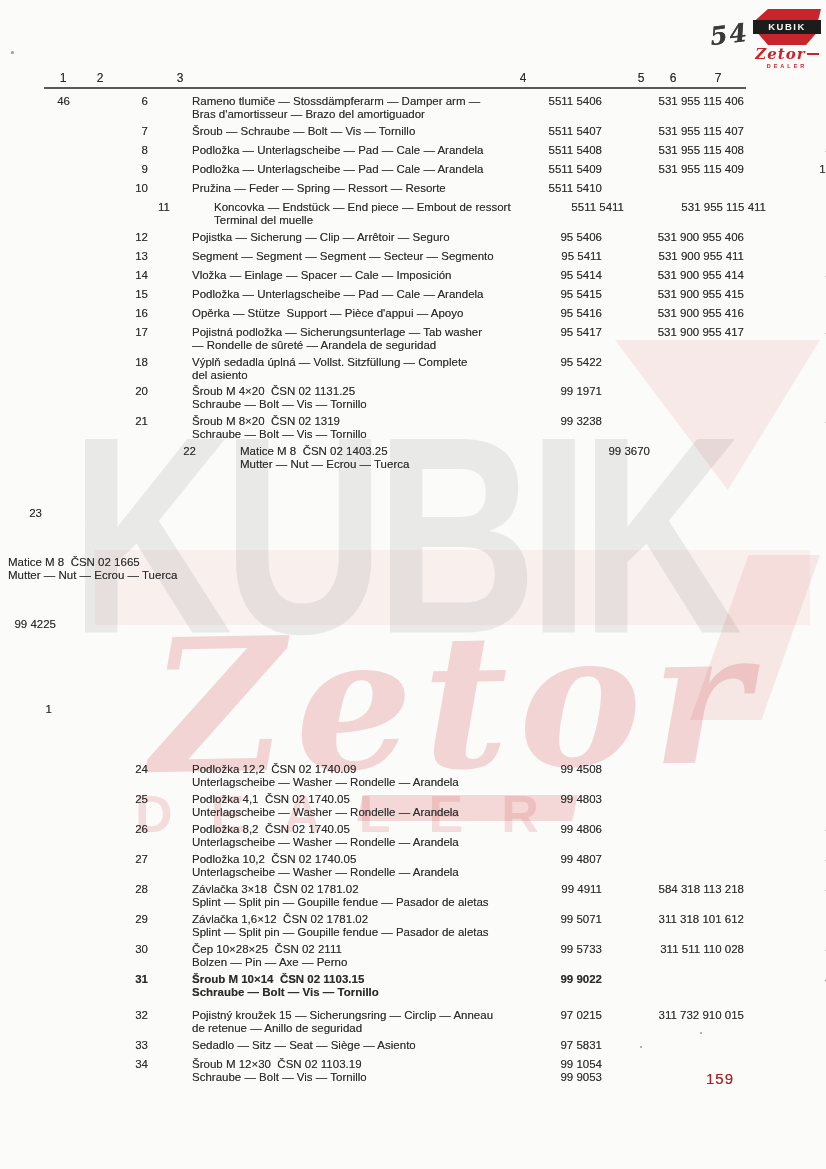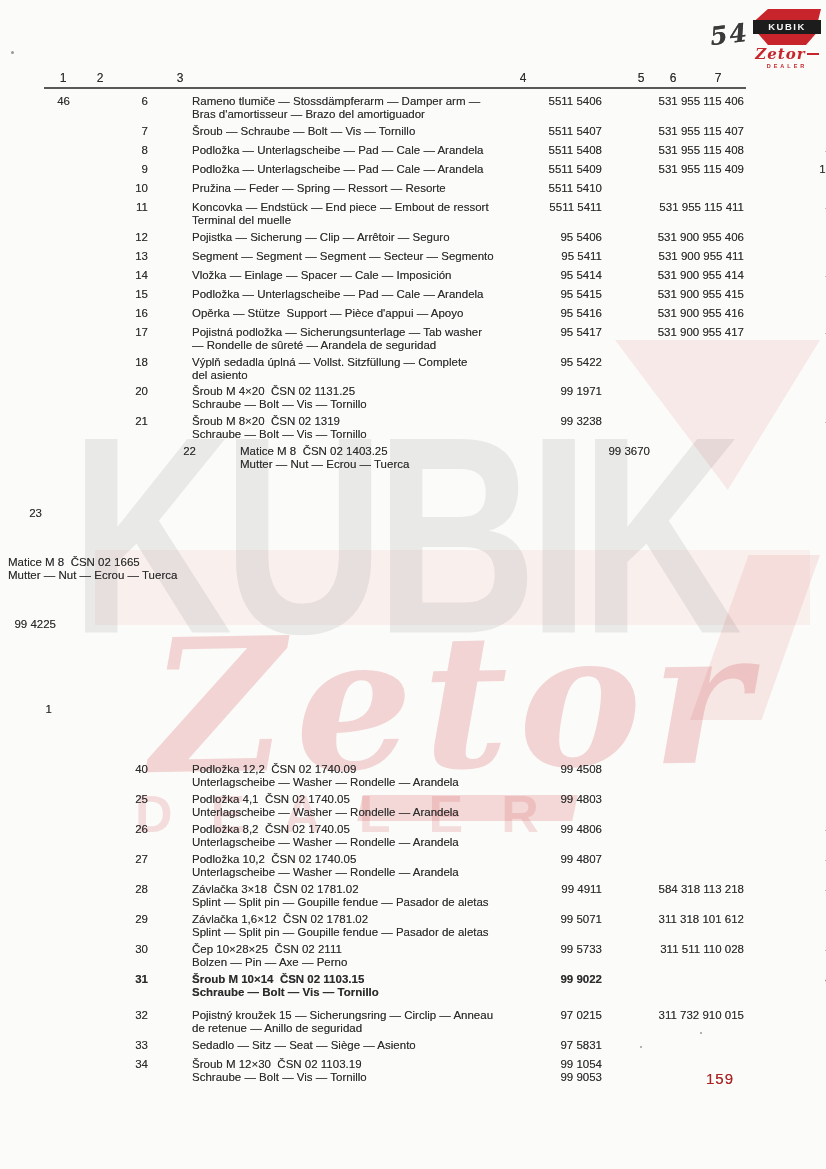--- a/index.html
+++ b/index.html
@@ -158,21 +158,21 @@
       </div>
       <div class="row" style="margin-bottom: 6px;">
         <div class="cell c1"></div>
         <div class="cell no"><div>10</div></div>
         <div class="cell desc"><div>Pružina — Feder — Spring — Ressort — Resorte</div></div>
         <div class="cell p1"><div>5511 5410</div></div>
         <div class="cell p2"></div>
         <div class="cell qty"><div>2</div></div>
         <div class="cell note"></div>
       </div>
-      <div class="row" style="margin-bottom: 4px;">
+      <div class="row" style="margin-bottom: 4px; padding-left: 22px;">
         <div class="cell c1"></div>
         <div class="cell no"><div>11</div></div>
         <div class="cell desc"><div>Koncovka — Endstück — End piece — Embout de ressort</div><div>Terminal del muelle</div></div>
         <div class="cell p1"><div>5511 5411</div></div>
         <div class="cell p2"><div>531 955 115 411</div></div>
         <div class="cell qty"><div>4</div></div>
         <div class="cell note"></div>
       </div>
       <div class="row" style="margin-bottom: 6px;">
         <div class="cell c1"></div>
@@ -268,21 +268,21 @@
         <div class="cell c1"></div>
         <div class="cell no"><div>23</div></div>
         <div class="cell desc"><div>Matice M 8  ČSN 02 1665</div><div>Mutter — Nut — Ecrou — Tuerca</div></div>
         <div class="cell p1"><div>99 4225</div></div>
         <div class="cell p2"></div>
         <div class="cell qty"><div>1</div></div>
         <div class="cell note"></div>
       </div>
       <div class="row" style="margin-bottom: 4px;">
         <div class="cell c1"></div>
-        <div class="cell no"><div>40</div></div>
+        <div class="cell no"><div>24</div></div>
         <div class="cell desc"><div>Podložka 12,2  ČSN 02 1740.09</div><div>Unterlagscheibe — Washer — Rondelle — Arandela</div></div>
         <div class="cell p1"><div>99 4508</div></div>
         <div class="cell p2"></div>
         <div class="cell qty"><div>6</div></div>
         <div class="cell note"></div>
       </div>
       <div class="row" style="margin-bottom: 4px;">
         <div class="cell c1"></div>
         <div class="cell no"><div>25</div></div>
         <div class="cell desc"><div>Podložka 4,1  ČSN 02 1740.05</div><div>Unterlagscheibe — Washer — Rondelle — Arandela</div></div>

